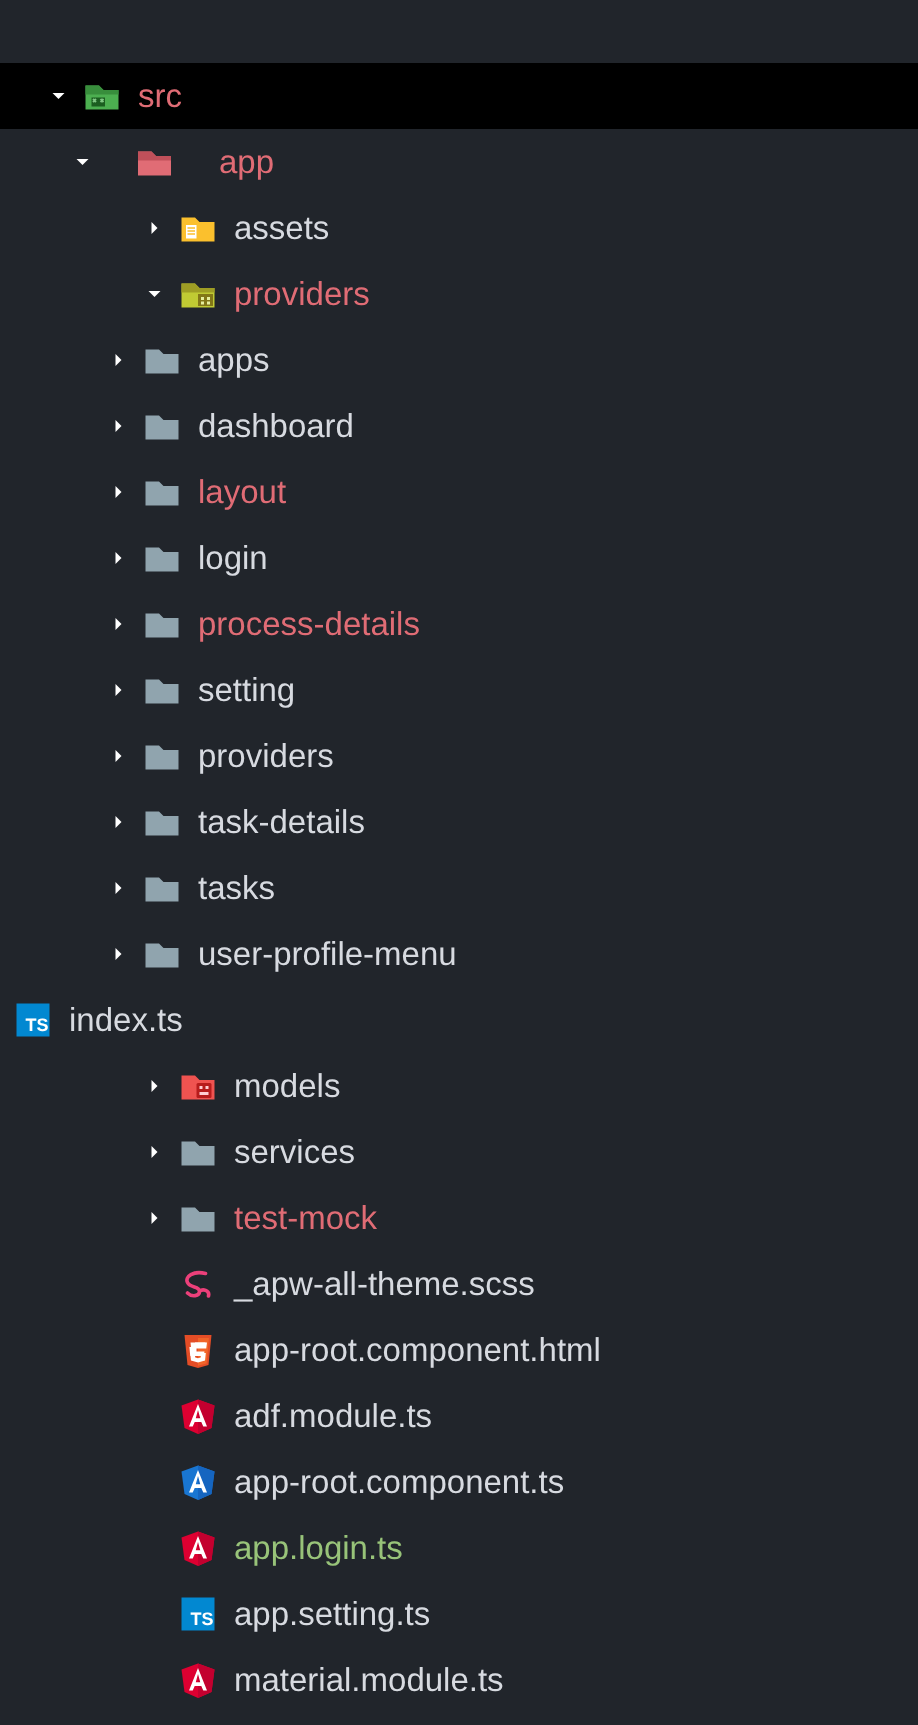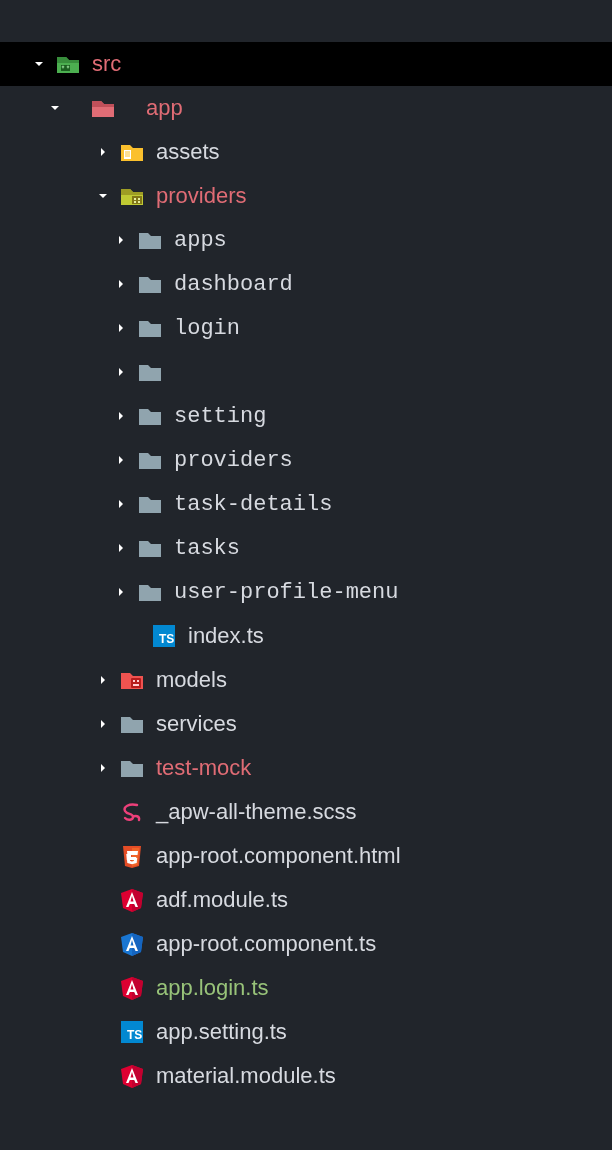--- a/index.html
+++ b/index.html
@@ -43,22 +43,22 @@
     }
     .row .icon svg { width: 26px; height: 26px; }
     .row .label { color: #d7dae0; }
     .row .label.modified { color: #e06c75; }
     .row .label.success { color: #98c379; }
 
     
     .d0 { padding-left: 32px; }
     .d1 { padding-left: 48px; gap: 19px; }
     .d2 { padding-left: 96px; align-items: center; }
-    .d3 { padding-left: 114px; font-family: Liberation Mono, monospace; }
-    .df { padding-left: 142px; }
+    .d3 { padding-left: 72px; }
+    .df { }
   </style>
 </head>
 <body>
 
 <svg width="0" height="0" style="position:absolute">
   <defs>
     <g id="arrow-down">
         <path d="M2 4 L6 8 L10 4 Z" fill="currentColor"></path>
       </g>
     <g id="arrow-right">
@@ -204,20 +204,33 @@
         </svg>
       </span>
     <span class="icon">
         <svg viewBox="0 0 26 26">
           <use href="#folder-closed-grey"></use>
         </svg>
       </span>
     <span class="label">dashboard</span>
   </div>
 
+  <div class="row d3">
+    <span class="arrow">
+        <svg viewBox="0 0 12 12">
+          <use href="#arrow-right"></use>
+        </svg>
+      </span>
+    <span class="icon">
+        <svg viewBox="0 0 26 26">
+          <use href="#folder-closed-grey"></use>
+        </svg>
+      </span>
+    <span class="label modified">layout</span>
+  </div>
 
   <div class="row d3">
     <span class="arrow">
         <svg viewBox="0 0 12 12">
           <use href="#arrow-right"></use>
         </svg>
       </span>
     <span class="icon">
         <svg viewBox="0 0 26 26">
           <use href="#folder-closed-grey"></use>
@@ -230,20 +243,21 @@
     <span class="arrow">
         <svg viewBox="0 0 12 12">
           <use href="#arrow-right"></use>
         </svg>
       </span>
     <span class="icon">
         <svg viewBox="0 0 26 26">
           <use href="#folder-closed-grey"></use>
         </svg>
       </span>
+    <span class="label modified">process-details</span>
   </div>
 
 
   <div class="row d3">
     <span class="arrow">
         <svg viewBox="0 0 12 12">
           <use href="#arrow-right"></use>
         </svg>
       </span>
     <span class="icon">

